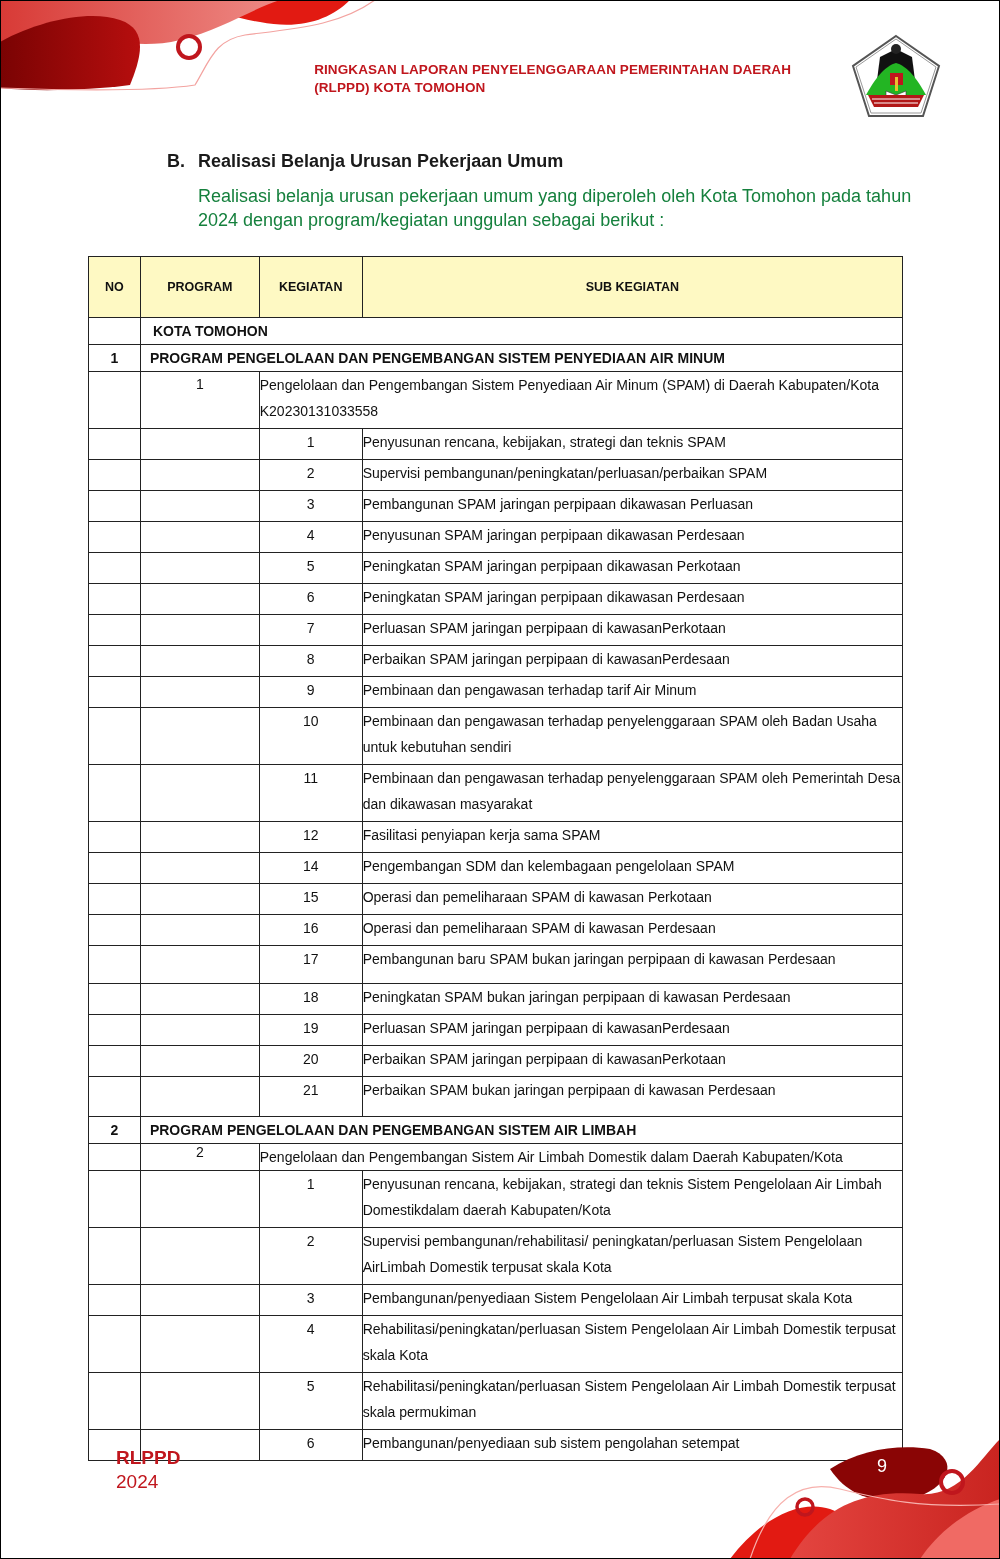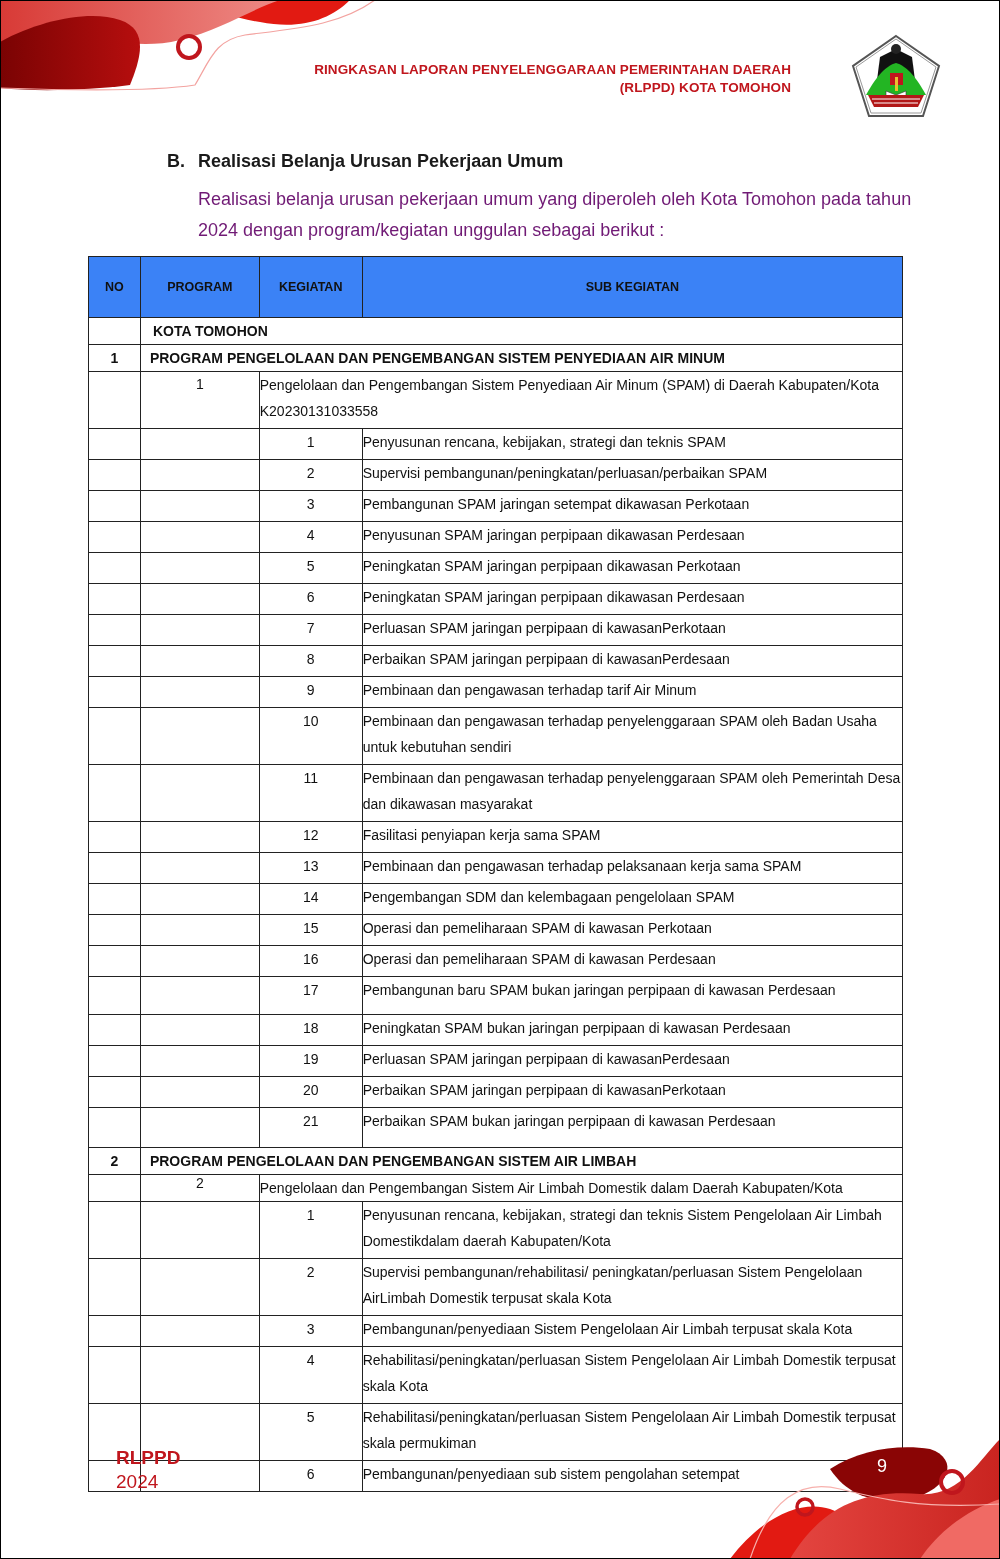--- a/index.html
+++ b/index.html
@@ -8,45 +8,45 @@
     background: #ffffff; font-family: "Liberation Sans", sans-serif; color: #111;
   }
   .page-border {
     position: absolute; left: 0; top: 0; width: 998px; height: 1557px;
     border: 1px solid #000; box-sizing: content-box; pointer-events: none;
   }
   .deco-top { position: absolute; left: 0; top: 0; width: 400px; height: 95px; }
   .deco-bottom { position: absolute; right: 0; bottom: 0; width: 500px; height: 170px; }
 
   .header-title {
-    position: absolute; right: 209px; top: 61px; text-align: right;
+    position: absolute; right: 209px; top: 61px; text-align: left;
     color: #c0161d; font-weight: bold; font-size: 13.5px; line-height: 18px;
     letter-spacing: 0.1px;
   }
   .logo { position: absolute; left: 850px; top: 33px; width: 92px; height: 86px; }
 
   .section-heading {
     position: absolute; left: 167px; top: 151px; font-size: 18px; font-weight: bold;
     color: #1a1a1a;
   }
   .section-heading .letter { display: inline-block; width: 31px; }
   .intro {
     position: absolute; left: 198px; top: 184px; width: 720px;
-    font-size: 18px; line-height: 31px; color: #701a75;
+    font-size: 18px; line-height: 24px; color: #15803d;
   }
 
   table.main {
     position: absolute; left: 88px; top: 256px; width: 815px;
     border-collapse: collapse; font-size: 14px; color: #111;
   }
   table.main td, table.main th {
     border: 1px solid #222; padding: 0; vertical-align: top;
   }
   table.main th {
-    background: #3b82f6; font-weight: bold; font-size: 12.5px; height: 60px;
+    background: #fef9c3; font-weight: bold; font-size: 12.5px; height: 60px;
     vertical-align: middle; text-align: center;
   }
   col.c-no { width: 52px; }
   col.c-prog { width: 119px; }
   col.c-keg { width: 103px; }
   col.c-sub { width: 541px; }
   td.num { text-align: center; padding-top: 4px; }
   td.txt { padding: 4px 0 0 9px; line-height: 26px; }
   td.txt-inline { padding: 4px 0 0 8px; line-height: 26px; white-space: nowrap; }
   tr.sub td { height: 26px; }
@@ -157,21 +157,21 @@
       <tr class="sub">
         <td></td>
         <td></td>
         <td class="num">2</td>
         <td class="txt">Supervisi pembangunan/peningkatan/perluasan/perbaikan SPAM</td>
       </tr>
       <tr class="sub">
         <td></td>
         <td></td>
         <td class="num">3</td>
-        <td class="txt">Pembangunan SPAM jaringan setempat dikawasan Perkotaan</td>
+        <td class="txt">Pembangunan SPAM jaringan perpipaan dikawasan Perluasan</td>
       </tr>
       <tr class="sub">
         <td></td>
         <td></td>
         <td class="num">4</td>
         <td class="txt">Penyusunan SPAM jaringan perpipaan dikawasan Perdesaan</td>
       </tr>
       <tr class="sub">
         <td></td>
         <td></td>
@@ -212,26 +212,20 @@
         <td></td>
         <td></td>
         <td class="num">11</td>
         <td class="txt">Pembinaan dan pengawasan terhadap penyelenggaraan SPAM oleh Pemerintah Desa dan dikawasan masyarakat</td>
       </tr>
       <tr class="sub">
         <td></td>
         <td></td>
         <td class="num">12</td>
         <td class="txt">Fasilitasi penyiapan kerja sama SPAM</td>
-      </tr>
-      <tr class="sub">
-        <td></td>
-        <td></td>
-        <td class="num">13</td>
-        <td class="txt">Pembinaan dan pengawasan terhadap pelaksanaan kerja sama SPAM</td>
       </tr>
       <tr class="sub">
         <td></td>
         <td></td>
         <td class="num">14</td>
         <td class="txt">Pengembangan SDM dan kelembagaan pengelolaan SPAM</td>
       </tr>
       <tr class="sub">
         <td></td>
         <td></td>

